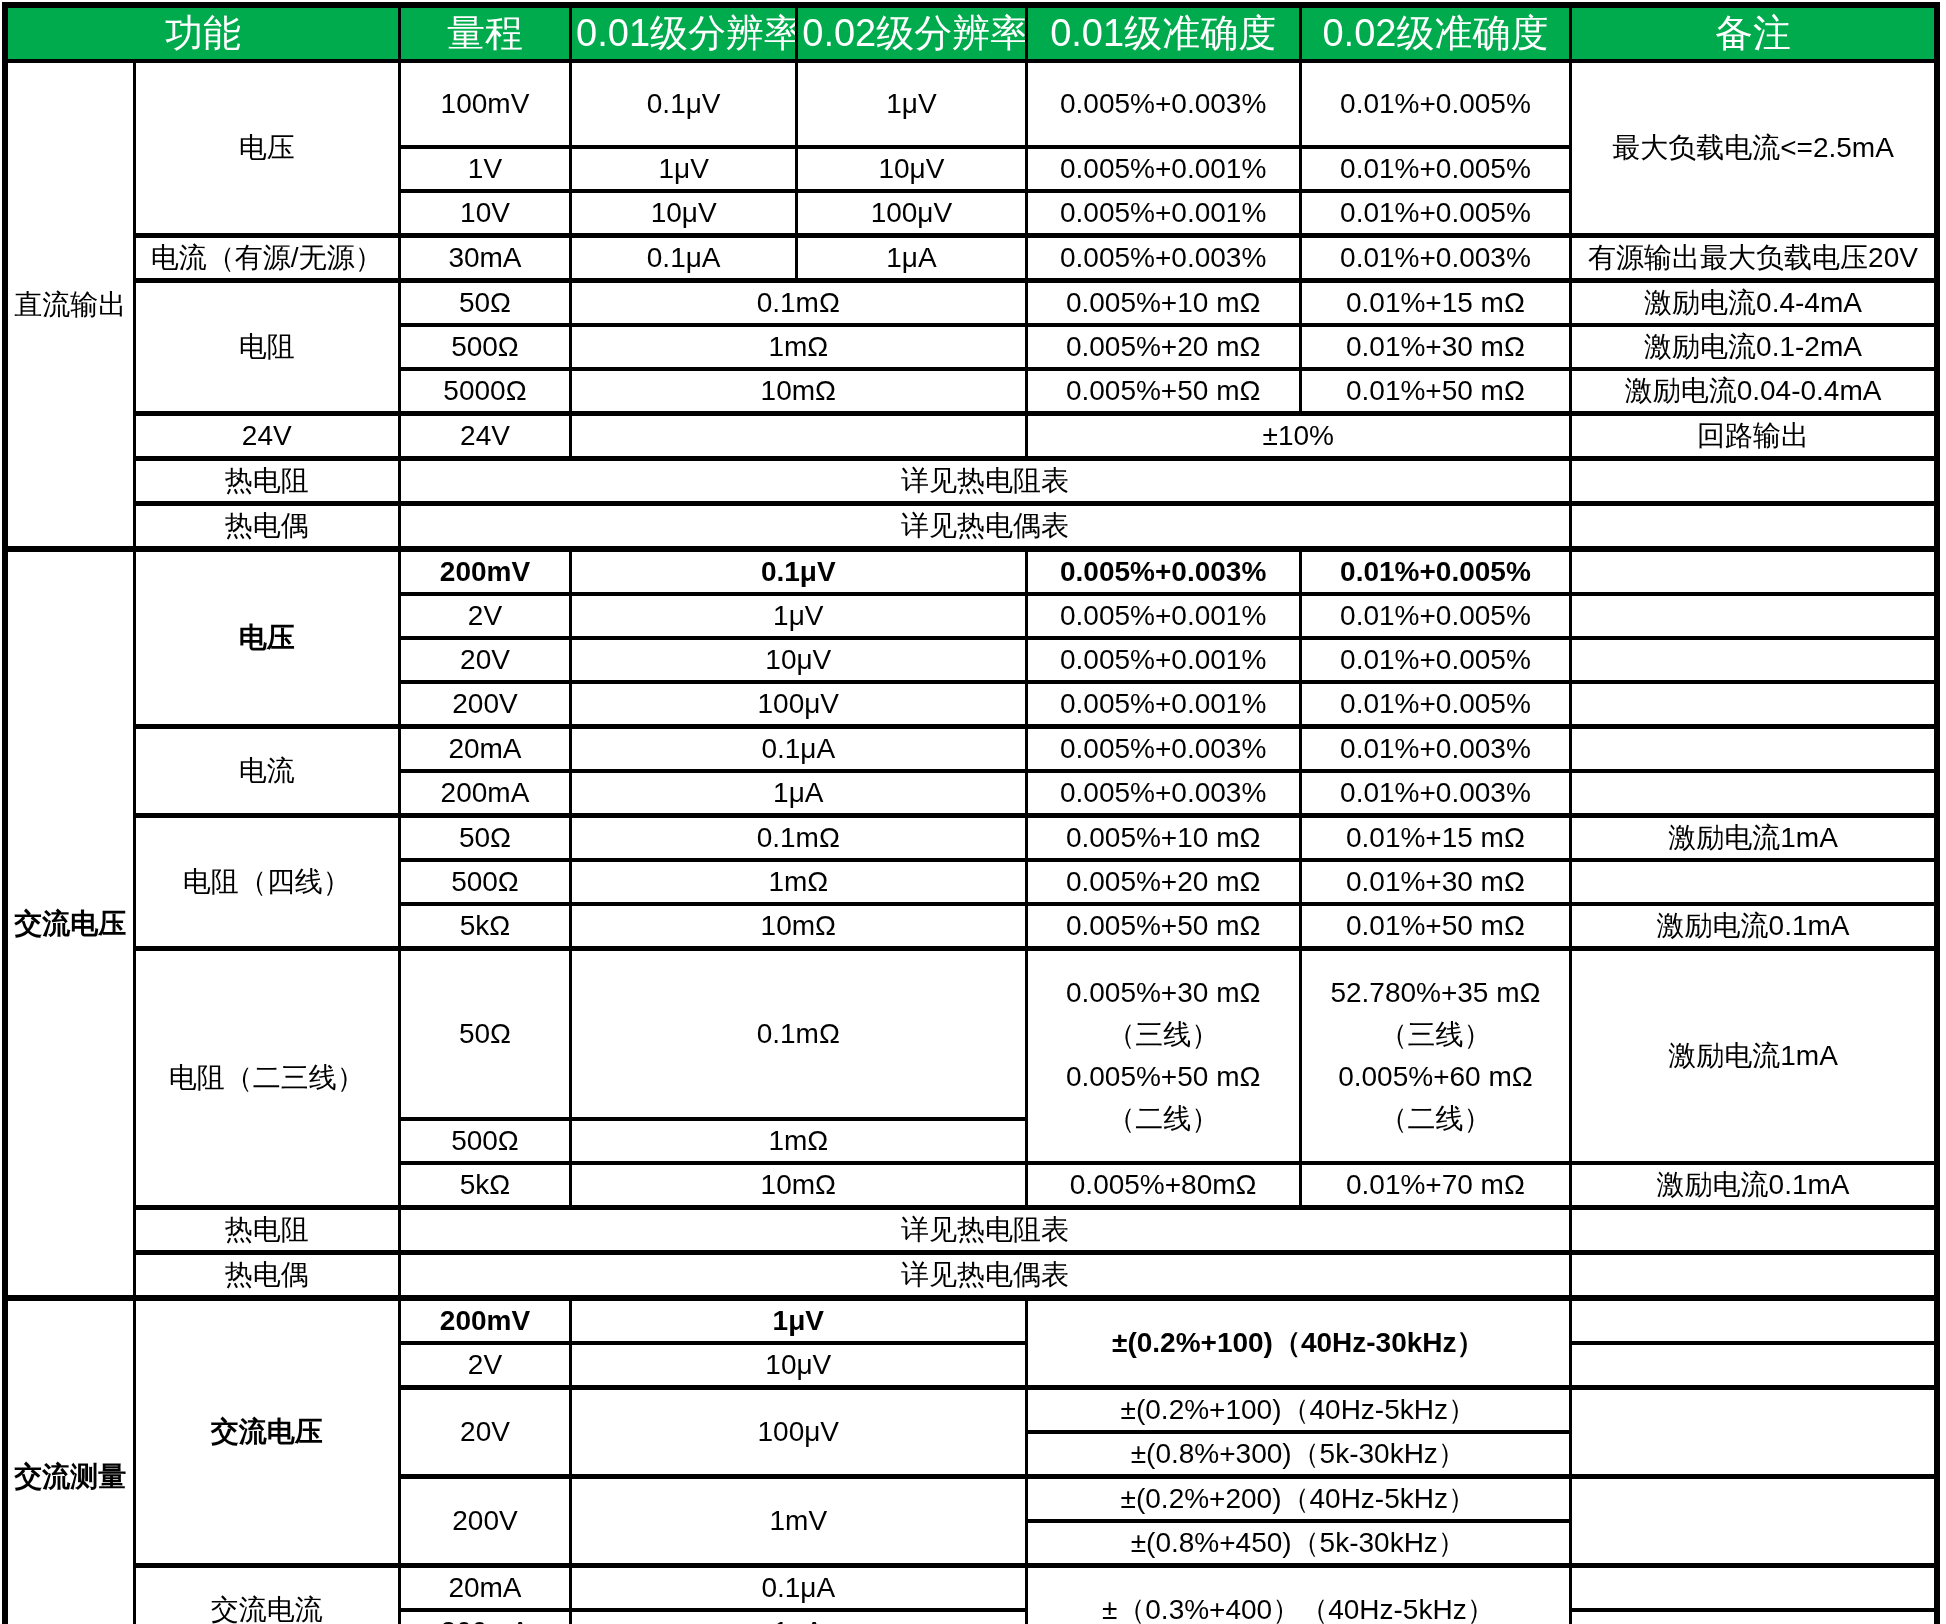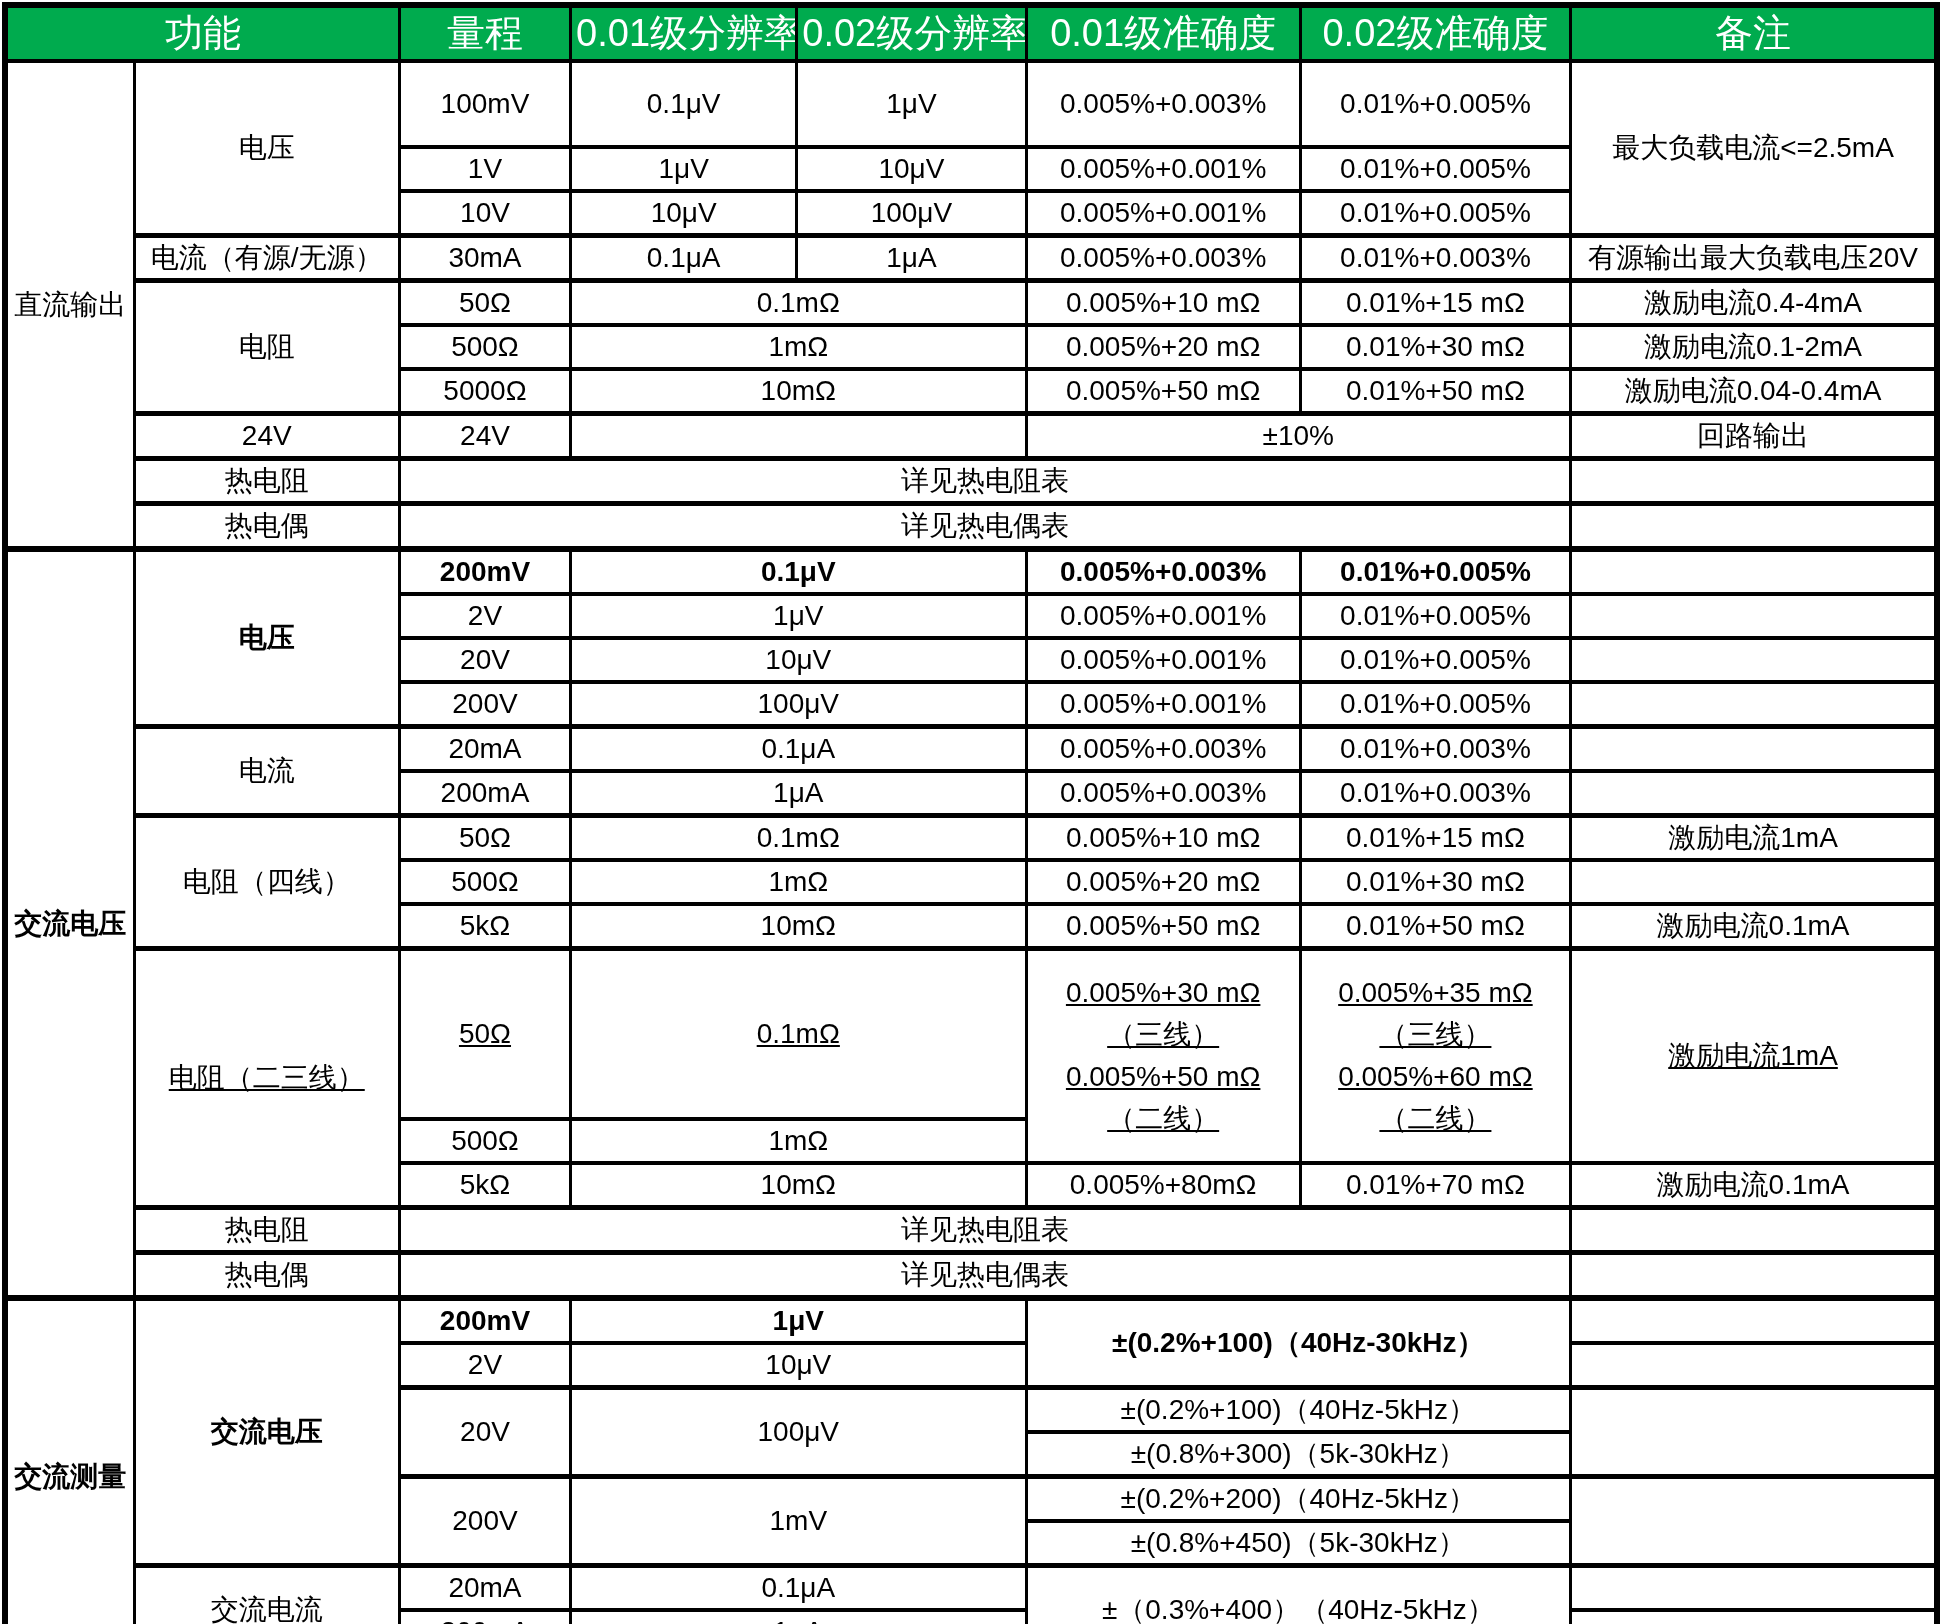--- a/index.html
+++ b/index.html
@@ -7,21 +7,21 @@
        font-family:"Liberation Sans","DejaVu Sans",sans-serif;color:#000;}
   .wrap{position:absolute;top:2px;left:2px;}
   table{border-collapse:collapse;table-layout:fixed;width:1938px;}
   td{border:3px solid #000;border-top-width:4px;border-bottom-width:4px;
      text-align:center;vertical-align:middle;font-size:28px;padding:0 4px;
      overflow:hidden;white-space:nowrap;}
   table{border:6px solid #000;}
   tr.hdr td{background:var(--green,#00AB4E);color:#fff;height:33px;font-size:38px;}
   tr.rstd td{height:40px;}
   tr.rtall td{height:82px;}
-  tr.r23 td{height:166px;text-decoration:underline;}
+  tr.r23 td{height:166px;}
   tr.gb td{border-top-width:5px;}
   tr.sec td{border-top-width:6px;font-weight:bold;}
   td.mline{white-space:normal;line-height:42px;}
   td.wrapok{white-space:normal;}
 </style>
 </head>
 <body>
 
 <div class="wrap">
 <table>
@@ -191,21 +191,21 @@
   <td rowspan="3">电阻（二三线）</td>
   <td>50Ω</td>
   <td colspan="2">0.1mΩ</td>
   <td rowspan="2" class="mline">
     <div>0.005%+30 mΩ</div>
     <div>（三线）</div>
     <div>0.005%+50 mΩ</div>
     <div>（二线）</div>
   </td>
   <td rowspan="2" class="mline">
-    <div>0.005%+35 mΩ</div>
+    <div>52.780%+35 mΩ</div>
     <div>（三线）</div>
     <div>0.005%+60 mΩ</div>
     <div>（二线）</div>
   </td>
   <td rowspan="2">激励电流1mA</td>
 </tr>
 <tr class="rstd">
   <td>500Ω</td>
   <td colspan="2">1mΩ</td>
 </tr>

